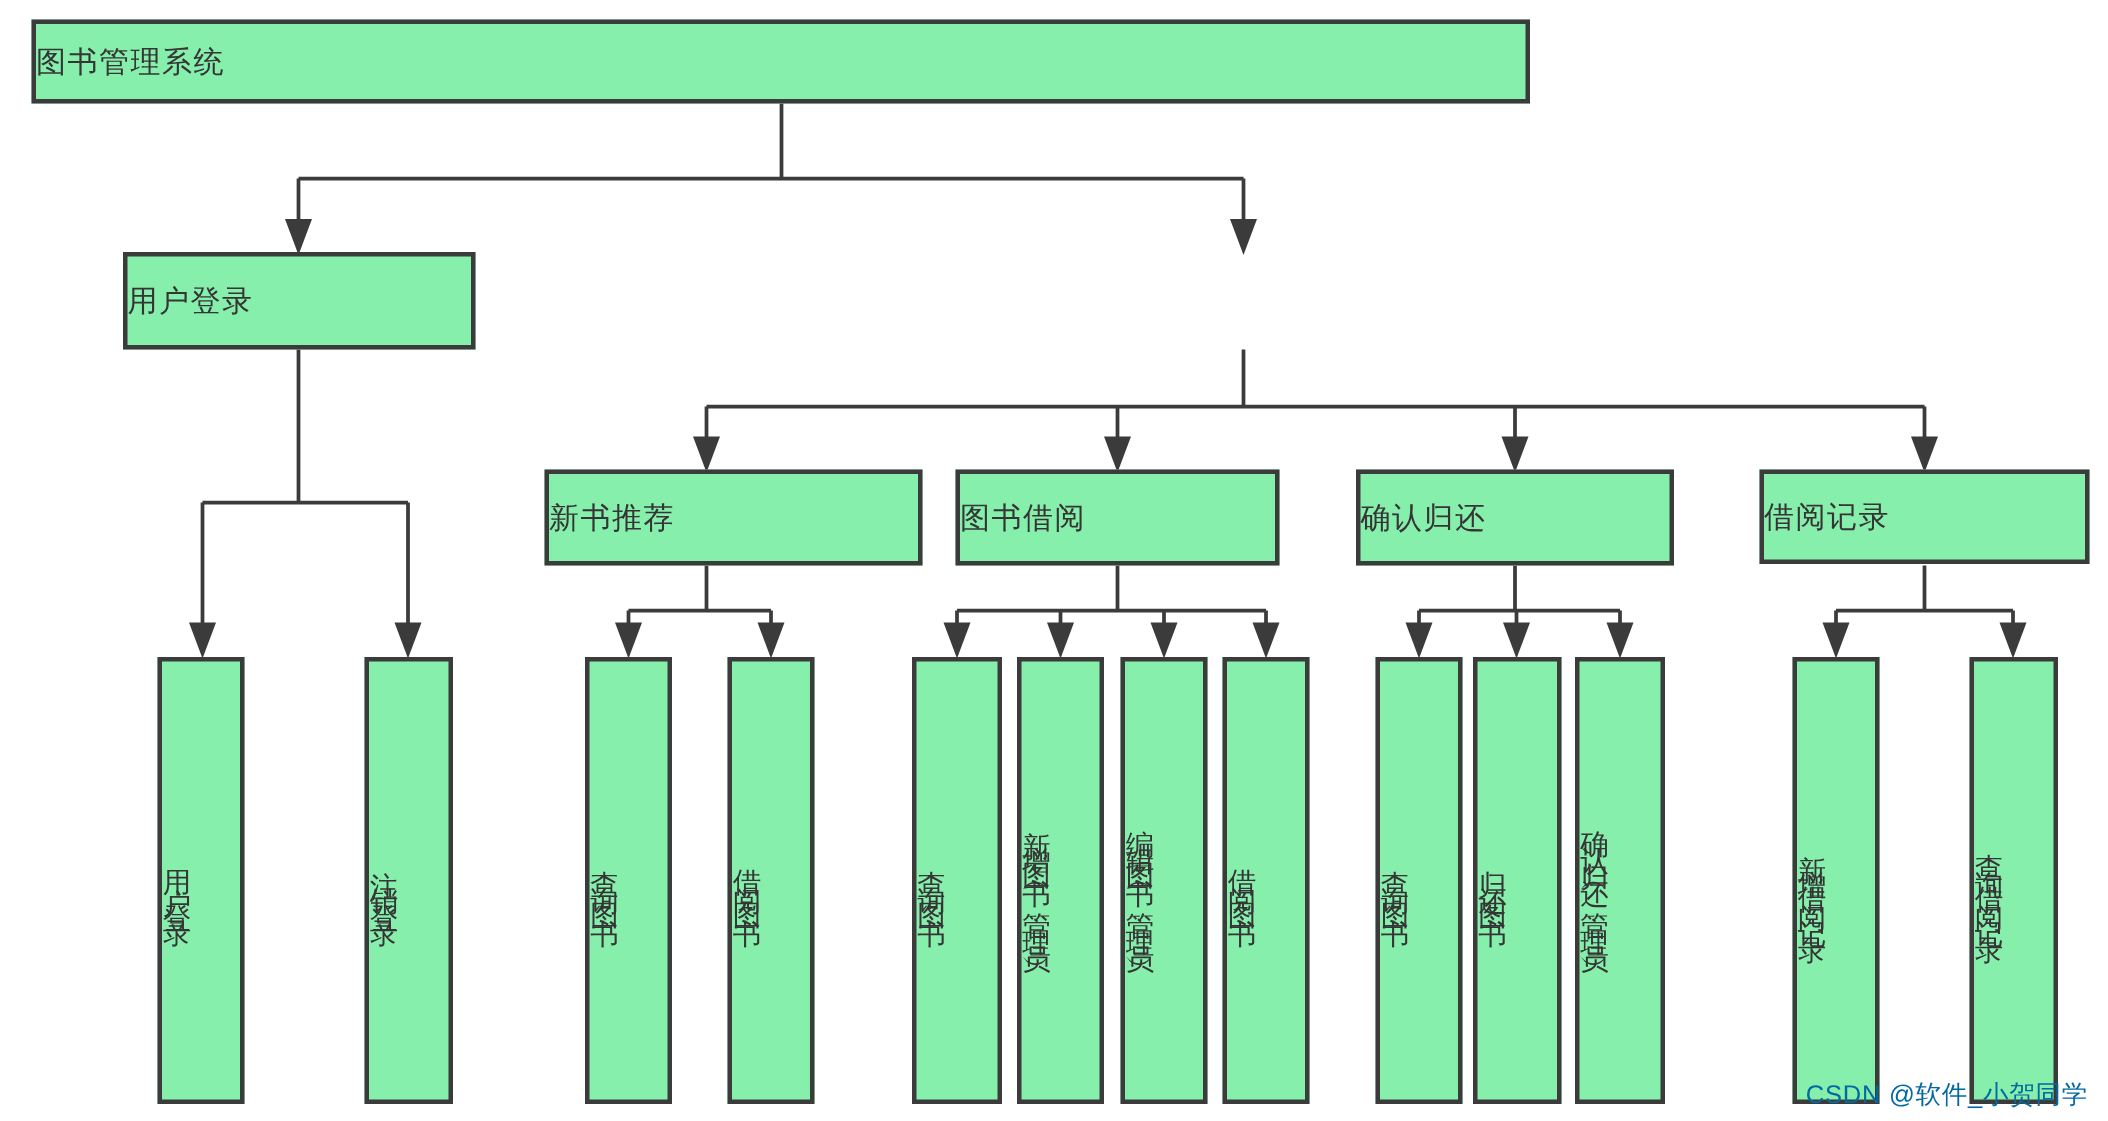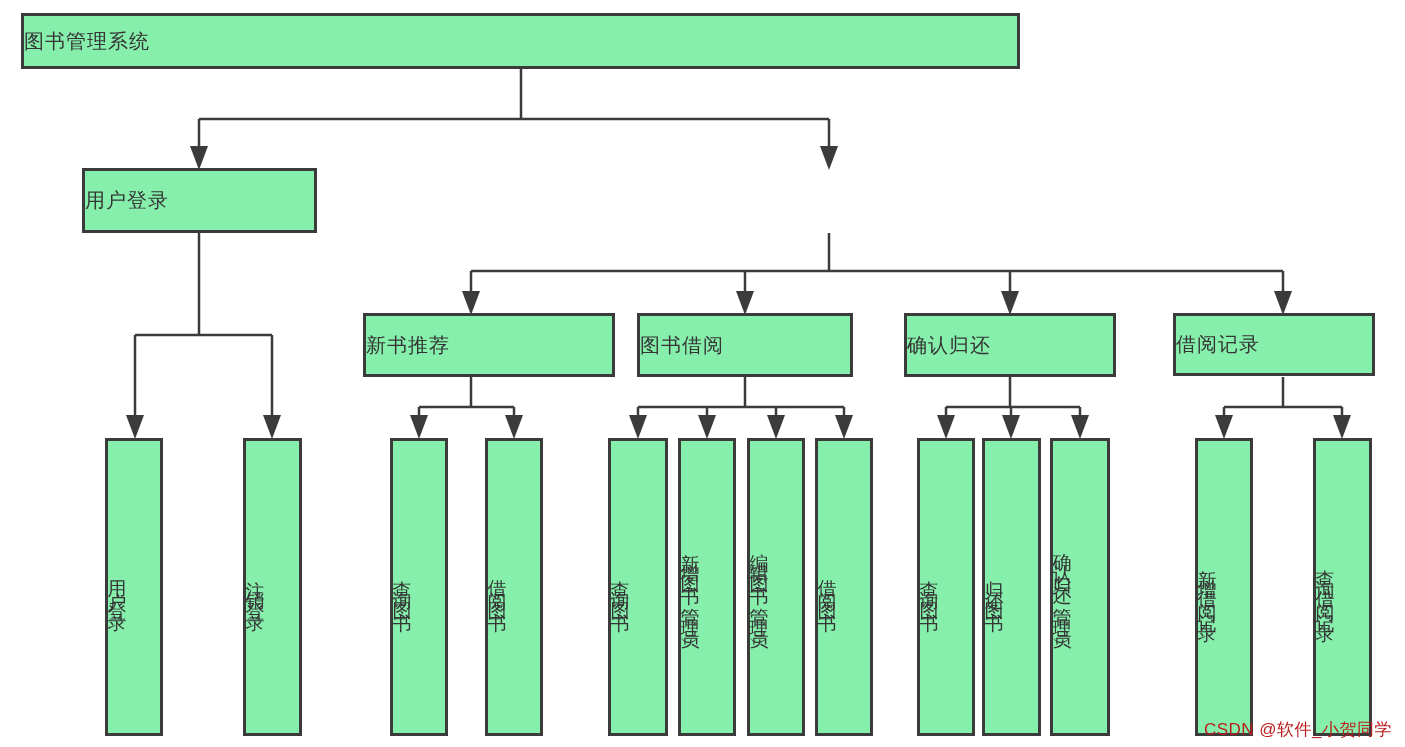--- a/index.html
+++ b/index.html
@@ -16,21 +16,21 @@
     display:flex; align-items:center; justify-content:flex-start;
     font-size:20px; letter-spacing:1px; color:#353535;
   }
   .node.leaf { font-size:19px; }
   .node.leaf span {
     writing-mode:vertical-rl; text-orientation:mixed;
     letter-spacing:11px; line-height:1;
   }
   #watermark {
     position:absolute; right:13px; bottom:6px;
-    font-size:17px; color:#b91c1c; letter-spacing:0.5px;
+    font-size:17px; color:#0369a1; letter-spacing:0.5px;
     white-space:nowrap;
   }
 </style>
 </head>
 <body>
 
 <div id="canvas">
 
   <svg id="connectors" viewBox="0 0 1405 747" xmlns="http://www.w3.org/2000/svg">
     <g stroke="#3b3b3b" stroke-width="2.5" fill="none">
@@ -111,21 +111,21 @@
 
   <div class="node" style="left:363px; top:313px; width:252px; height:64px;">
     <span>新书推荐</span>
   </div>
   <div class="node" style="left:637px; top:313px; width:216px; height:64px;">
     <span>图书借阅</span>
   </div>
   <div class="node" style="left:904px; top:313px; width:212px; height:64px;">
     <span>确认归还</span>
   </div>
-  <div class="node" style="left:1173px; top:313px; width:202px; height:63px;">
+  <div class="node" style="left:1173px; top:313px; width:220px; height:63px;">
     <span>借阅记录</span>
   </div>
 
   <div class="node leaf" style="left:105px; top:438px; width:58px; height:298px;">
     <span>用户登录</span>
   </div>
   <div class="node leaf" style="left:243px; top:438px; width:59px; height:298px;">
     <span>注销登录</span>
   </div>
 

